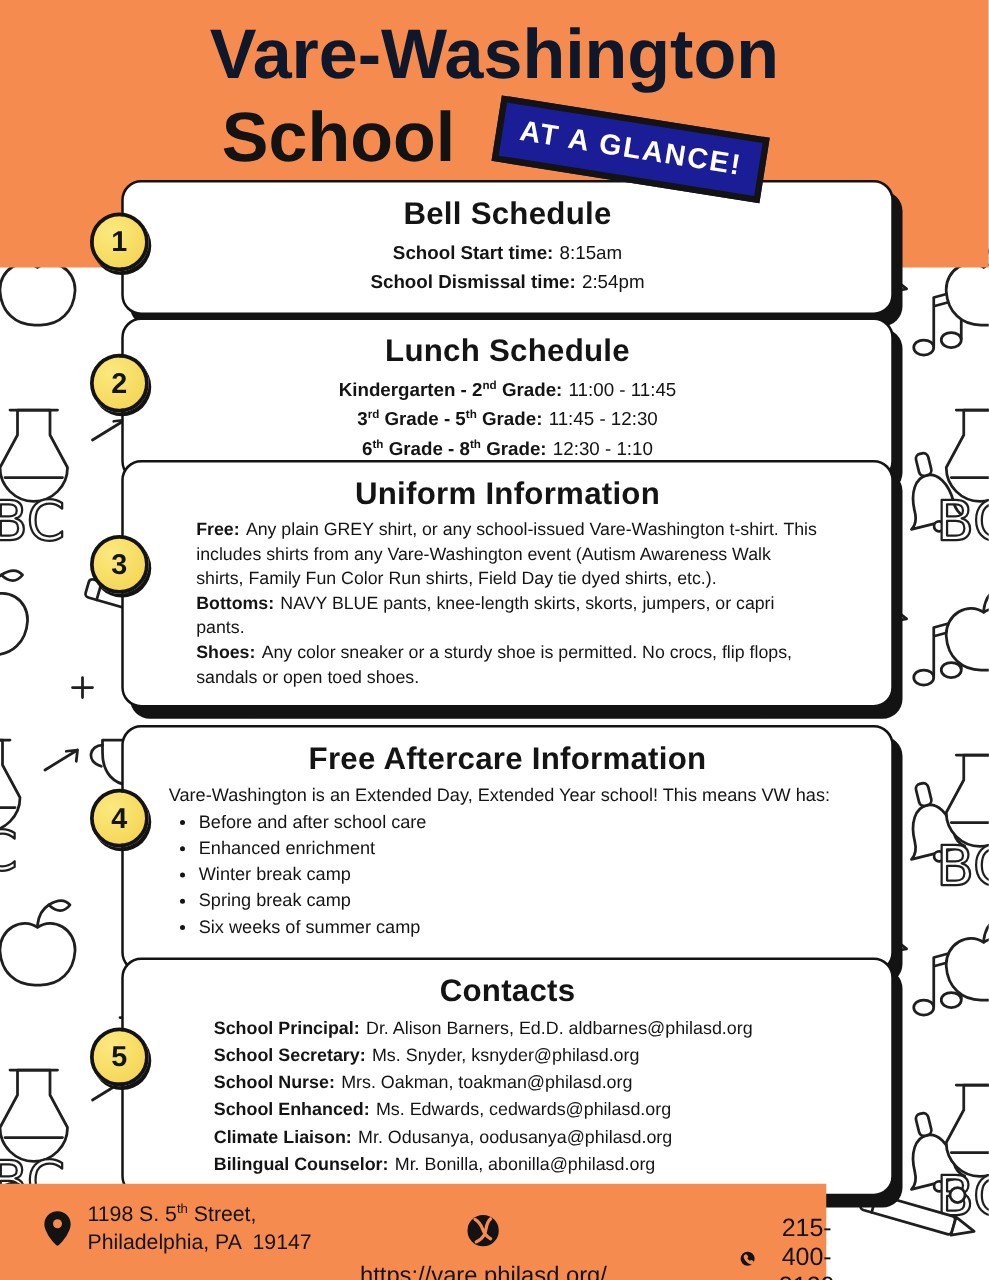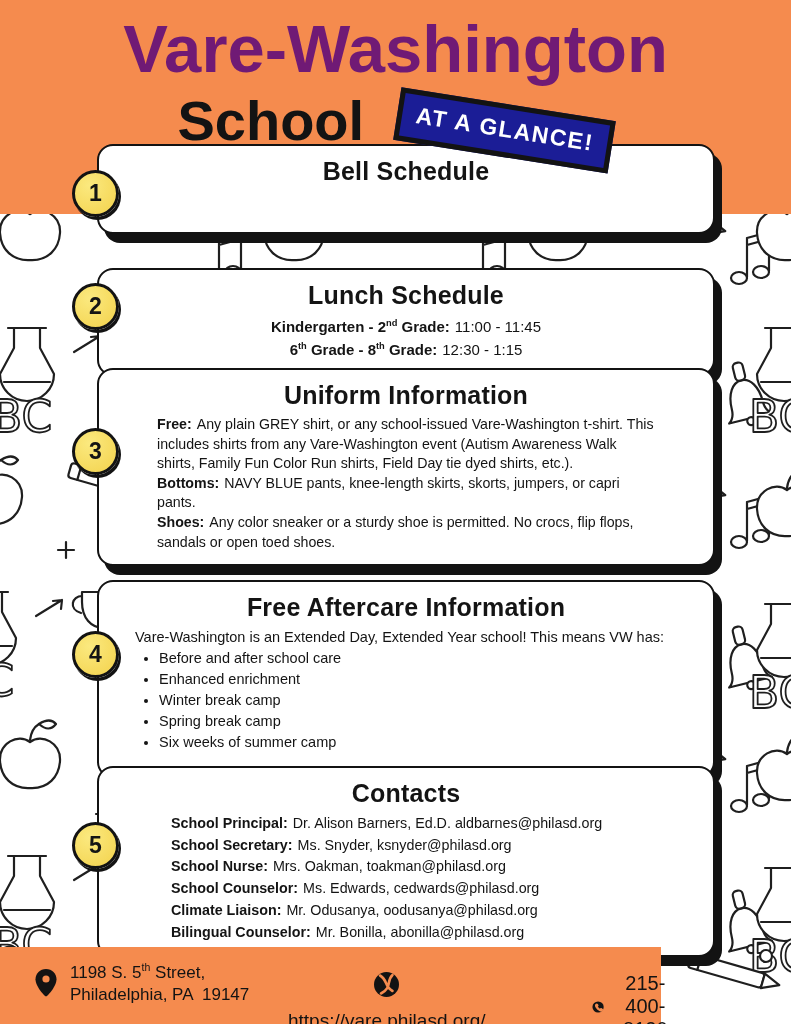--- a/index.html
+++ b/index.html
@@ -14,21 +14,21 @@
   
   .doodle-bg { position:absolute; left:0; top:0; z-index:0; }
 
   
   .header {
     position:absolute; left:0; top:0; width:791px; height:214px;
     background:#F58B4E; z-index:1;
   }
   .title-wrap { position:absolute; left:0; top:14px; width:791px; text-align:center; z-index:5; }
   .title-line1 {
-    font-size:67px; font-weight:bold; letter-spacing:0px; line-height:1.05; color:#701a75;
+    font-size:56px; font-weight:bold; letter-spacing:0px; line-height:1.05; color:#0f172a;
   }
   .title-line2-row {
     display:flex; justify-content:center; align-items:center; gap:32px; margin-top:2px;
   }
   .title-line2 { font-size:56px; font-weight:bold; color:#131313; line-height:1.05; }
   .badge {
     display:inline-block; background:#1B1D96; color:#ffffff;
     border:5px solid #131313; padding:7px 14px 9px;
     font-size:23px; font-weight:bold; letter-spacing:1.5px;
     transform:rotate(9deg); transform-origin:center; margin-top:18px;
@@ -39,21 +39,21 @@
   .card {
     position:absolute; left:97px; width:618px;
     background:#ffffff; border:2px solid #131313; border-radius:16px;
     box-shadow:7px 9px 0 #131313; z-index:3; padding-bottom:12px;
   }
   .card h2 {
     text-align:center; font-size:25px; font-weight:bold;
     margin:11px 0 5px; letter-spacing:.2px;
   }
   .card-bell    { top:144px; min-height:90px;  }
-  .card-lunch   { top:268px; min-height:100px; }
+  .card-lunch   { top:254px; min-height:100px; }
   .card-uniform { top:368px; min-height:170px; }
   .card-after   { top:580px; min-height:198px; }
   .card-contact { top:766px; min-height:158px; }
 
   .center-rows { text-align:center; font-size:15px; line-height:1.55; }
   .lbl { font-weight:bold; margin-right:5px; }
   sup { font-size:62%; }
 
   .uniform-body { padding:0 58px; font-size:14.2px; line-height:1.38; }
   .uniform-body p { margin:0; }
@@ -153,31 +153,42 @@
 <div class="title-wrap">
   <div class="title-line1">Vare-Washington</div>
   <div class="title-line2-row">
     <span class="title-line2">School</span>
     <span class="badge">AT A GLANCE!</span>
   </div>
 </div>
 
 <div class="card card-bell">
   <h2>Bell Schedule</h2>
+  <div class="center-rows">
+    <div>
+      <span class="lbl">School Start time:</span><span>8:15am</span>
+    </div>
+    <div>
+      <span class="lbl">School Dismissal time:</span><span>2:54pm</span>
+    </div>
+  </div>
 </div>
 <div class="num num-1">1</div>
 
 <div class="card card-lunch">
   <h2>Lunch Schedule</h2>
   <div class="center-rows">
     <div>
       <b class="lbl"><span>Kindergarten - 2</span><sup>nd</sup><span> Grade:</span></b><span>11:00 - 11:45</span>
     </div>
     <div>
-      <b class="lbl"><span>6</span><sup>th</sup><span> Grade - 8</span><sup>th</sup><span> Grade:</span></b><span>12:30 - 1:15</span>
+      <b class="lbl"><span>3</span><sup>rd</sup><span> Grade - 5</span><sup>th</sup><span> Grade:</span></b><span>11:45 - 12:30</span>
+    </div>
+    <div>
+      <b class="lbl"><span>6</span><sup>th</sup><span> Grade - 8</span><sup>th</sup><span> Grade:</span></b><span>12:30 - 1:10</span>
     </div>
   </div>
 </div>
 <div class="num num-2">2</div>
 
 <div class="card card-uniform">
   <h2>Uniform Information</h2>
   <div class="uniform-body">
     <p><span class="lbl">Free:</span><span>Any plain GREY shirt, or any school-issued Vare-Washington t-shirt. This includes shirts from any Vare-Washington event (Autism Awareness Walk shirts, Family Fun Color Run shirts, Field Day tie dyed shirts, etc.).</span></p>
     <p><span class="lbl">Bottoms:</span><span>NAVY BLUE pants, knee-length skirts, skorts, jumpers, or capri pants.</span></p>
@@ -200,21 +211,21 @@
   </div>
 </div>
 <div class="num num-4">4</div>
 
 <div class="card card-contact">
   <h2>Contacts</h2>
   <div class="contact-body">
     <div><span class="lbl">School Principal:</span><span>Dr. Alison Barners, Ed.D. aldbarnes@philasd.org</span></div>
     <div><span class="lbl">School Secretary:</span><span>Ms. Snyder, ksnyder@philasd.org</span></div>
     <div><span class="lbl">School Nurse:</span><span>Mrs. Oakman, toakman@philasd.org</span></div>
-    <div><span class="lbl">School Counselor:</span><span>Ms. Edwards, cedwards@philasd.org</span></div>
+    <div><span class="lbl">School Enhanced:</span><span>Ms. Edwards, cedwards@philasd.org</span></div>
     <div><span class="lbl">Climate Liaison:</span><span>Mr. Odusanya, oodusanya@philasd.org</span></div>
     <div><span class="lbl">Bilingual Counselor:</span><span>Mr. Bonilla, abonilla@philasd.org</span></div>
   </div>
 </div>
 <div class="num num-5">5</div>
 
 <div class="footer">
   <div class="footer-group fg-address">
     <svg width="24" height="30" viewBox="0 0 24 30" aria-hidden="true">
       <path fill="#131313" d="M12 1C6 1 1.5 5.6 1.5 11.3c0 7 9 17.2 10.5 17.2s10.5-10.2 10.5-17.2C22.5 5.6 18 1 12 1z"></path>

